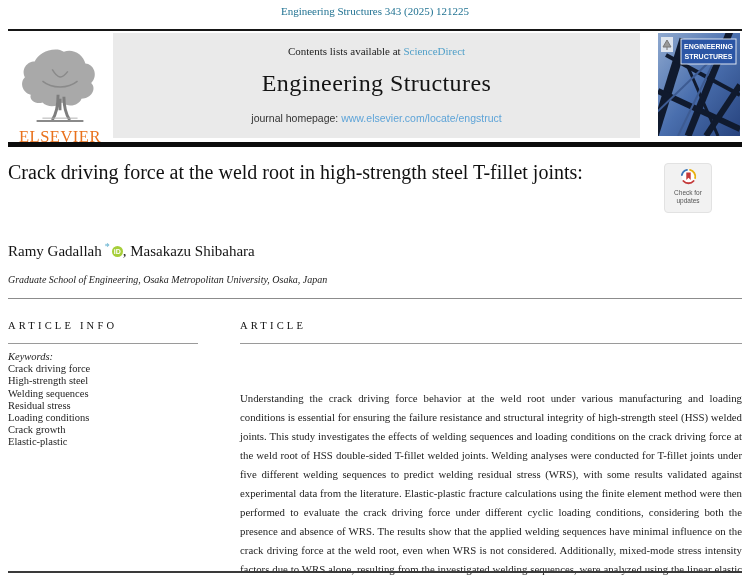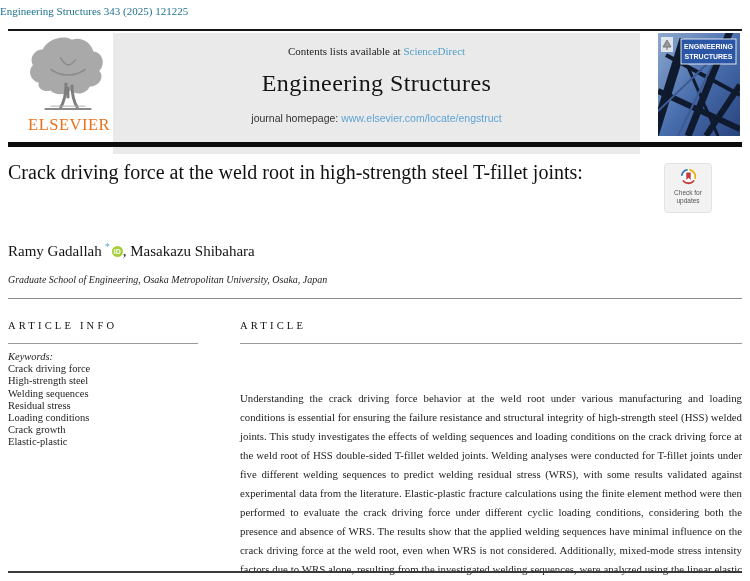--- a/index.html
+++ b/index.html
@@ -2,31 +2,31 @@
 <html><head>
 <meta charset="utf-8">
 <style>
   html,body { margin:0; padding:0; }
   body {
     width:750px; height:581px; position:relative; background:#ffffff;
     font-family:"Liberation Serif", serif; color:#1c1c1c; overflow:hidden;
   }
   a { text-decoration:none; cursor:pointer; }
 
-  .citation { position:absolute; top:5px; left:0; right:0; text-align:left; font-size:11px; }
+  .citation { position:absolute; top:5px; left:0; right:0; text-align:center; font-size:11px; }
   .citation a { color:#1f7191; }
 
   .rule-top { position:absolute; top:29px; left:8px; right:8px; height:2px; background:#161616; }
 
   .header { position:absolute; top:33px; left:8px; right:8px; height:106px; }
 
-  .logo-block { position:absolute; left:2px; top:1px; width:100px; height:104px; text-align:right; }
+  .logo-block { position:absolute; left:2px; top:13px; width:100px; height:104px; text-align:center; }
   .elsevier-label { font-size:16.5px; color:#e9711c; letter-spacing:0.5px; margin-top:-1px; }
 
-  .banner { position:absolute; left:105px; top:0; width:527px; height:121px; background:#eaeaea; text-align:center; }
+  .banner { position:absolute; left:105px; top:0; width:527px; height:105px; background:#eaeaea; text-align:center; }
   .contents-line { margin-top:12px; font-size:11px; color:#222; }
   .contents-line a { color:#4f9fc8; }
   .banner-title { margin-top:13px; font-size:24px; letter-spacing:0.4px; color:#141414; }
   .homepage-line { margin-top:15px; font-size:10.5px; font-family:"Liberation Sans", sans-serif; color:#333; }
   .homepage-line a { color:#5ea4d8;text-align:right; }
 
   .cover { position:absolute; right:2px; top:0; width:82px; height:103px; }
 
   .rule-thick { position:absolute; top:142px; left:8px; right:8px; height:4.5px; background:#0c0c0c; }
 

